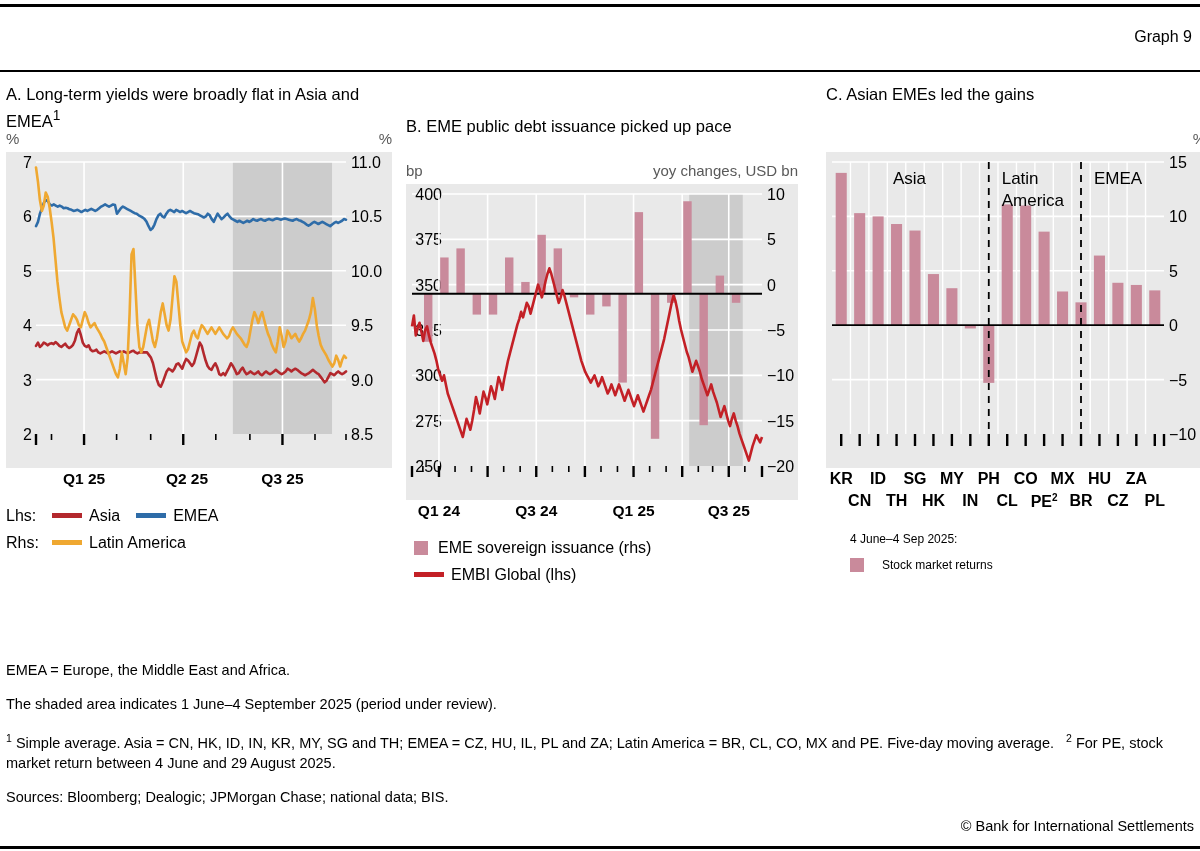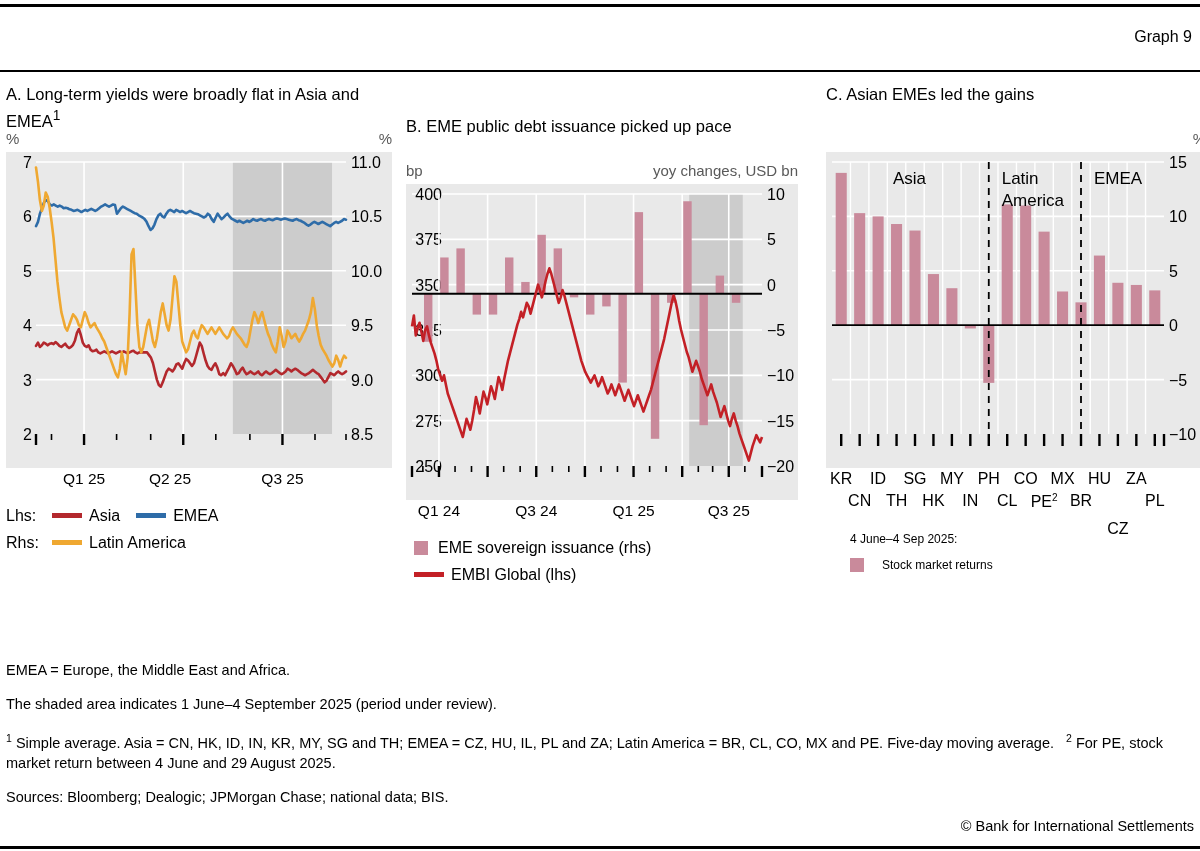--- a/index.html
+++ b/index.html
@@ -28,21 +28,21 @@
   .panel-title{font-size:16.5px;line-height:21px;height:46px;}
   .unit-row{position:relative;height:22px;font-size:15px;color:#595959;}
   .unit-l{position:absolute;left:0;top:0;}
   .unit-r{position:absolute;right:0;top:0;}
 
   
   .plot{position:relative;background:#e9e9e9;}
   .plot svg{display:block;}
 
   
-  .xlabels{position:relative;height:24px;font-size:15.5px;}
+  .xlabels{position:relative;height:24px;font-size:15.5px;font-weight:bold;}
   .xlabels span{position:absolute;top:2px;transform:translateX(-50%);white-space:nowrap;}
   .xlabels.two-row{height:48px;}
   .xlabels.two-row span{font-size:16px;}
 
   
   .legend{margin-top:10px;font-size:16px;}
   .lg-line{display:flex;align-items:center;height:27px;white-space:nowrap;}
   .lg-tag{width:46px;flex:0 0 46px;}
   .swatch-line{display:inline-block;width:30px;height:5px;margin-right:7px;vertical-align:middle;}
   .swatch-sq{display:inline-block;width:14px;height:14px;margin-right:10px;margin-left:8px;vertical-align:middle;}
@@ -110,21 +110,21 @@
           <line x1="243.9" y1="282" x2="243.9" y2="288" stroke="#000" stroke-width="1.6"></line>
           <line x1="309" y1="282" x2="309" y2="288" stroke="#000" stroke-width="1.6"></line>
           <line x1="340" y1="282" x2="340" y2="288" stroke="#000" stroke-width="1.6"></line>
           <path d="M30.00 193.87 L31.95 190.61 L33.90 194.96 L35.85 193.33 L37.80 190.61 L39.75 191.70 L41.70 193.33 L43.65 191.70 L45.60 191.15 L47.55 192.24 L49.50 190.06 L51.45 191.70 L53.40 193.87 L55.35 194.96 L57.30 193.33 L59.25 191.70 L61.19 194.42 L63.14 196.05 L65.09 194.96 L67.04 192.78 L68.99 188.43 L70.94 180.82 L72.89 177.01 L74.84 182.99 L76.79 190.61 L78.74 193.87 L80.69 194.96 L82.64 193.33 L84.59 197.68 L86.54 199.31 L88.49 198.77 L90.44 197.68 L92.39 200.40 L94.34 201.49 L96.29 200.40 L98.24 199.31 L100.19 200.40 L102.14 201.49 L104.09 200.40 L106.04 199.31 L107.99 200.40 L109.94 201.49 L111.89 200.40 L113.84 199.31 L115.79 200.40 L117.74 199.31 L119.69 200.40 L121.64 201.49 L123.58 200.40 L125.53 199.31 L127.48 198.77 L129.43 200.40 L131.38 201.49 L133.33 200.40 L135.28 200.40 L137.23 200.40 L139.18 200.40 L141.13 200.40 L143.08 203.12 L145.03 205.84 L146.98 211.28 L148.93 219.44 L150.88 227.60 L152.83 233.04 L154.78 234.67 L156.73 230.32 L158.68 224.88 L160.63 219.44 L162.58 216.72 L164.53 217.81 L166.48 219.44 L168.43 216.72 L170.38 212.37 L172.33 211.28 L174.28 214.00 L176.23 216.72 L178.18 211.28 L180.13 206.93 L182.08 208.56 L184.03 211.28 L185.97 214.00 L187.92 211.28 L189.87 204.75 L191.82 197.68 L193.77 190.61 L195.72 193.87 L197.67 201.49 L199.62 208.56 L201.57 214.00 L203.52 216.72 L205.47 217.81 L207.42 214.00 L209.37 211.28 L211.32 215.63 L213.27 222.16 L215.22 223.25 L217.17 221.07 L219.12 223.25 L221.07 219.44 L223.02 215.63 L224.97 211.28 L226.92 214.00 L228.87 217.81 L230.82 222.16 L232.77 221.07 L234.72 217.81 L236.67 215.63 L238.62 219.44 L240.57 222.16 L242.52 221.07 L244.47 219.44 L246.42 221.07 L248.36 222.16 L250.31 221.07 L252.26 219.44 L254.21 222.16 L256.16 223.25 L258.11 221.07 L260.06 219.44 L262.01 221.07 L263.96 222.16 L265.91 221.07 L267.86 219.44 L269.81 217.81 L271.76 219.44 L273.71 221.07 L275.66 222.16 L277.61 221.07 L279.56 219.44 L281.51 216.72 L283.46 217.81 L285.41 219.44 L287.36 217.81 L289.31 216.72 L291.26 217.81 L293.21 219.44 L295.16 221.07 L297.11 222.16 L299.06 223.25 L301.01 222.16 L302.96 221.07 L304.91 219.44 L306.86 217.81 L308.81 219.44 L310.75 221.07 L312.70 222.16 L314.65 224.88 L316.60 227.60 L318.55 230.32 L320.50 228.69 L322.45 224.88 L324.40 221.07 L326.35 222.16 L328.30 223.25 L330.25 221.07 L332.20 219.44 L334.15 221.07 L336.10 222.16 L338.05 221.07 L340.00 219.44" fill="none" stroke="#b3282d" stroke-width="2.6" stroke-linejoin="round" stroke-linecap="round"></path>
           <path d="M30.00 74.19 L31.97 69.84 L33.95 61.68 L35.92 56.24 L37.90 50.80 L39.87 48.08 L41.85 49.17 L43.82 52.43 L45.80 53.52 L47.77 52.43 L49.75 53.52 L51.72 54.61 L53.69 53.52 L55.67 54.61 L57.64 56.24 L59.62 55.70 L61.59 56.24 L63.57 57.33 L65.54 57.87 L67.52 58.96 L69.49 58.42 L71.46 57.87 L73.44 58.96 L75.41 60.05 L77.39 58.96 L79.36 57.87 L81.34 58.96 L83.31 57.87 L85.29 56.78 L87.26 57.87 L89.24 58.96 L91.21 57.87 L93.18 56.24 L95.16 54.61 L97.13 53.52 L99.11 52.43 L101.08 53.52 L103.06 54.61 L105.03 53.52 L107.01 52.43 L108.98 52.98 L110.96 61.68 L112.93 58.96 L114.90 56.24 L116.88 54.61 L118.85 55.70 L120.83 56.78 L122.80 57.87 L124.78 58.96 L126.75 60.05 L128.73 61.14 L130.70 61.68 L132.68 63.31 L134.65 64.40 L136.62 65.49 L138.60 67.12 L140.57 69.84 L142.55 74.19 L144.52 78.00 L146.50 76.37 L148.47 72.56 L150.45 67.12 L152.42 63.31 L154.39 61.68 L156.37 64.40 L158.34 65.49 L160.32 61.68 L162.29 58.96 L164.27 57.87 L166.24 58.96 L168.22 60.05 L170.19 57.87 L172.17 58.96 L174.14 60.05 L176.11 58.96 L178.09 60.05 L180.06 61.14 L182.04 60.05 L184.01 58.96 L185.99 60.05 L187.96 61.14 L189.94 61.68 L191.91 62.22 L193.89 63.31 L195.86 64.40 L197.83 65.49 L199.81 64.40 L201.78 61.68 L203.76 63.31 L205.73 67.12 L207.71 69.84 L209.68 65.49 L211.66 61.68 L213.63 64.40 L215.61 67.12 L217.58 65.49 L219.55 63.31 L221.53 61.68 L223.50 64.40 L225.48 66.58 L227.45 67.66 L229.43 68.75 L231.40 69.84 L233.38 68.75 L235.35 69.84 L237.32 70.93 L239.30 69.84 L241.27 68.75 L243.25 69.84 L245.22 68.75 L247.20 67.12 L249.17 68.21 L251.15 68.75 L253.12 67.66 L255.10 67.12 L257.07 68.21 L259.04 68.75 L261.02 67.66 L262.99 67.12 L264.97 67.66 L266.94 68.21 L268.92 67.12 L270.89 66.58 L272.87 67.12 L274.84 67.66 L276.82 67.12 L278.79 66.58 L280.76 67.12 L282.74 67.66 L284.71 68.21 L286.69 68.75 L288.66 67.66 L290.64 67.12 L292.61 68.21 L294.59 68.75 L296.56 69.84 L298.54 70.93 L300.51 72.56 L302.48 73.65 L304.46 72.56 L306.43 70.93 L308.41 69.84 L310.38 70.93 L312.36 72.02 L314.33 70.93 L316.31 69.84 L318.28 70.93 L320.25 72.02 L322.23 73.10 L324.20 74.19 L326.18 72.56 L328.15 70.93 L330.13 69.84 L332.10 70.93 L334.08 69.84 L336.05 68.75 L338.03 67.12 L340.00 67.66" fill="none" stroke="#2e6ca8" stroke-width="2.6" stroke-linejoin="round" stroke-linecap="round"></path>
           <path d="M30.00 15.44 L31.95 29.58 L33.90 48.08 L35.85 58.96 L37.80 53.52 L39.75 40.46 L41.70 44.82 L43.65 55.70 L45.60 69.84 L47.55 86.16 L49.50 107.92 L51.45 129.68 L53.40 146.00 L55.35 160.14 L57.30 167.76 L59.25 175.38 L61.19 178.64 L63.14 173.20 L65.09 167.76 L67.04 162.32 L68.99 164.50 L70.94 167.76 L72.89 173.20 L74.84 175.38 L76.79 167.76 L78.74 160.14 L80.69 164.50 L82.64 171.02 L84.59 175.38 L86.54 173.20 L88.49 171.02 L90.44 175.38 L92.39 178.64 L94.34 181.90 L96.29 186.26 L98.24 189.52 L100.19 194.96 L102.14 200.40 L104.09 205.84 L106.04 211.28 L107.99 216.72 L109.94 222.16 L111.89 225.42 L113.84 216.72 L115.79 200.40 L117.74 211.28 L119.69 222.16 L121.64 205.84 L123.58 162.32 L125.53 102.48 L127.48 97.04 L129.43 135.12 L131.38 173.20 L133.33 194.96 L135.28 200.40 L137.23 194.96 L139.18 184.08 L141.13 173.20 L143.08 167.76 L145.03 178.64 L146.98 189.52 L148.93 194.96 L150.88 186.26 L152.83 173.20 L154.78 160.14 L156.73 151.44 L158.68 162.32 L160.63 173.20 L162.58 178.64 L164.53 167.76 L166.48 146.00 L168.43 124.24 L170.38 129.68 L172.33 151.44 L174.28 173.20 L176.23 189.52 L178.18 194.96 L180.13 200.40 L182.08 197.14 L184.03 189.52 L185.97 181.90 L187.92 178.64 L189.87 184.08 L191.82 186.26 L193.77 178.64 L195.72 173.20 L197.67 175.38 L199.62 178.64 L201.57 181.90 L203.52 178.64 L205.47 175.38 L207.42 178.64 L209.37 181.90 L211.32 178.64 L213.27 175.38 L215.22 178.64 L217.17 181.90 L219.12 184.08 L221.07 186.26 L223.02 184.08 L224.97 178.64 L226.92 175.38 L228.87 178.64 L230.82 181.90 L232.77 184.08 L234.72 186.26 L236.67 189.52 L238.62 192.78 L240.57 194.96 L242.52 189.52 L244.47 178.64 L246.42 167.76 L248.36 160.14 L250.31 164.50 L252.26 171.02 L254.21 164.50 L256.16 160.14 L258.11 167.76 L260.06 175.38 L262.01 181.90 L263.96 186.26 L265.91 192.78 L267.86 197.14 L269.81 200.40 L271.76 189.52 L273.71 175.38 L275.66 184.08 L277.61 194.96 L279.56 189.52 L281.51 178.64 L283.46 181.90 L285.41 186.26 L287.36 184.08 L289.31 181.90 L291.26 186.26 L293.21 189.52 L295.16 186.26 L297.11 181.90 L299.06 178.64 L301.01 173.20 L302.96 167.76 L304.91 160.14 L306.86 146.00 L308.81 156.88 L310.75 173.20 L312.70 184.08 L314.65 192.78 L316.60 197.14 L318.55 200.40 L320.50 203.66 L322.45 208.02 L324.40 211.28 L326.35 214.54 L328.30 211.28 L330.25 203.66 L332.20 208.02 L334.15 214.54 L336.10 208.02 L338.05 203.66 L340.00 205.84" fill="none" stroke="#efa831" stroke-width="2.6" stroke-linejoin="round" stroke-linecap="round"></path>
         </svg>
     </div>
     <div class="xlabels">
         <span style="left: 78.05px;">Q1 25</span>
-        <span style="left: 164px;">Q2 25</span>
+        <span style="left: 181px;">Q2 25</span>
         <span style="left: 276.45px;">Q3 25</span>
       </div>
     <div class="legend">
       <div class="lg-line">
         <span class="lg-tag">Lhs:</span>
         <span class="swatch-line" style="background: rgb(179, 40, 45);"></span>
         <span>Asia</span>
         <span class="lg-gap"></span>
         <span class="swatch-line" style="background: rgb(46, 108, 168);"></span>
         <span>EMEA</span>
@@ -330,21 +330,21 @@
         <span style="left: 107.444px; top: 24px;">HK</span>
         <span style="left: 125.889px; top: 2px;">MY</span>
         <span style="left: 144.333px; top: 24px;">IN</span>
         <span style="left: 162.778px; top: 2px;">PH</span>
         <span style="left: 181.222px; top: 24px;">CL</span>
         <span style="left: 199.667px; top: 2px;">CO</span>
         <span style="left: 218.111px; top: 24px;">PE<sup style="font-size: 10px;">2</sup></span>
         <span style="left: 236.556px; top: 2px;">MX</span>
         <span style="left: 255px; top: 24px;">BR</span>
         <span style="left: 273.444px; top: 2px;">HU</span>
-        <span style="left: 291.889px; top: 24px; margin-top: 28px;">CZ</span>
+        <span style="left: 291.889px; top: 24px;">CZ</span>
         <span style="left: 310.333px; top: 2px;">ZA</span>
         <span style="left: 328.778px; top: 24px;">PL</span>
       </div>
     <div class="legendC">
       <div class="ttl">4 June–4 Sep 2025:</div>
       <div class="row">
         <span class="swatch-sq" style="margin-left: 0px; background: rgb(201, 138, 155);"></span>
         <span>Stock market returns</span>
       </div>
     </div>

